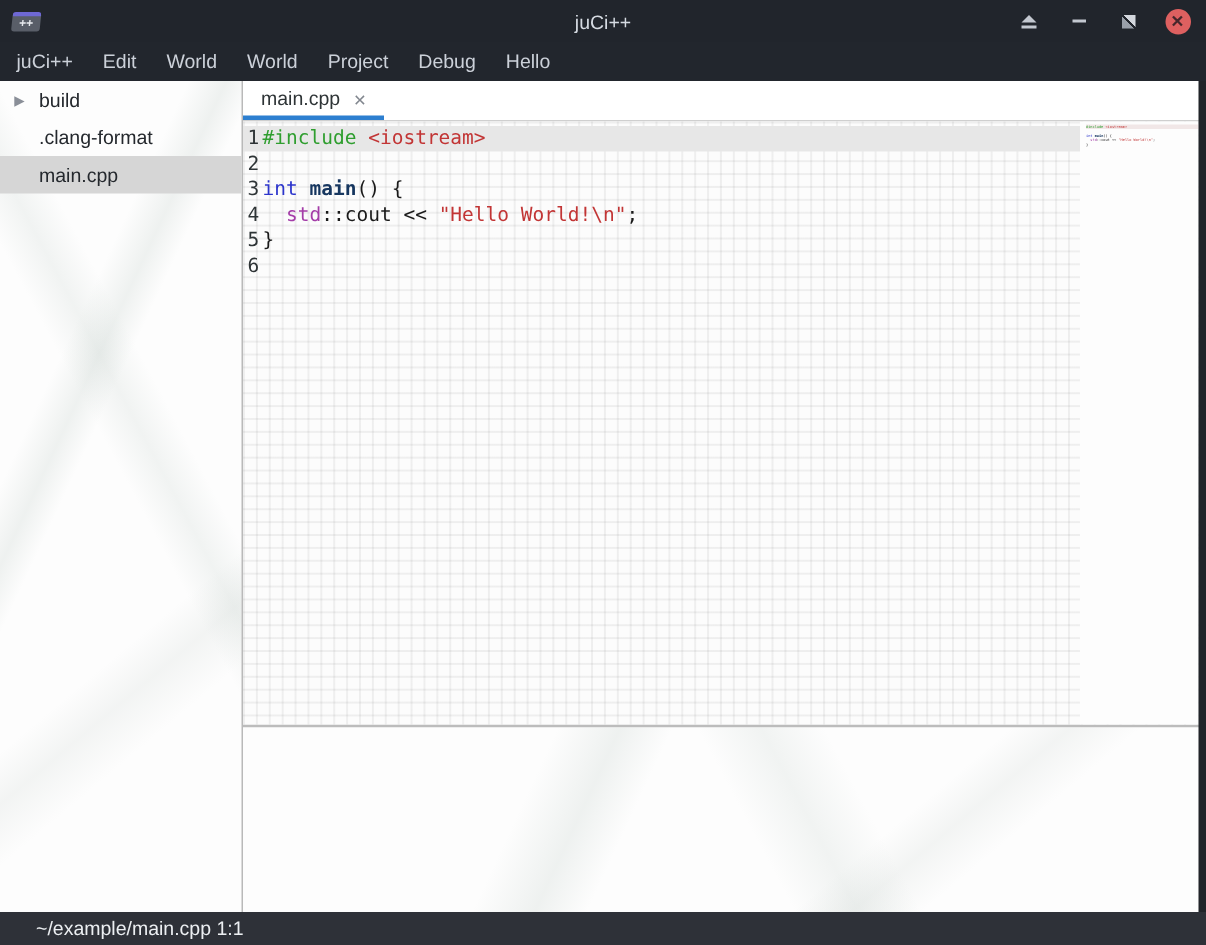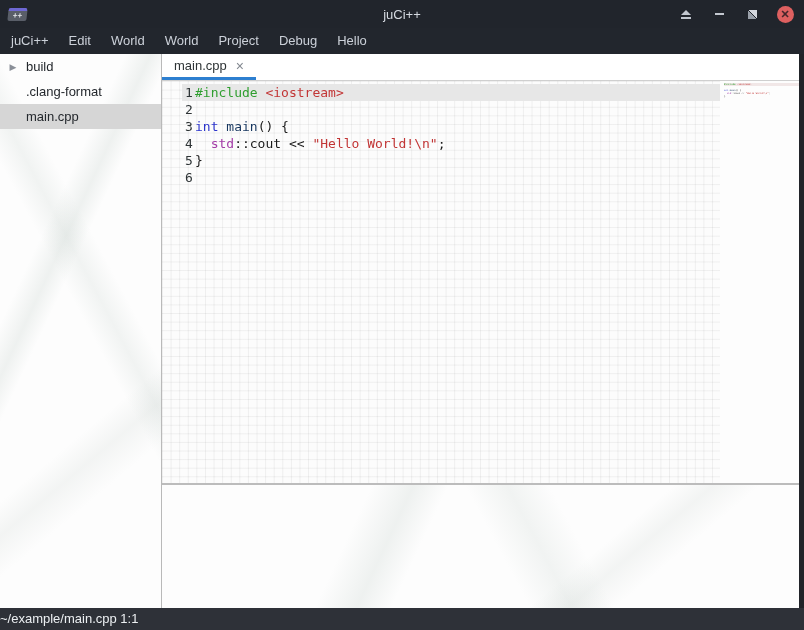--- a/index.html
+++ b/index.html
@@ -55,45 +55,45 @@
   .tab.active { border-bottom:3px solid #2d7fd0; }
   .tab-close { color:#82878f; font-size:14px; line-height:14px; cursor:default; }
 
   .editor { position:relative; height:402px; overflow:hidden;
     background-color:#fcfcfc;
     background-image:
       linear-gradient(to right, rgba(120,120,120,0.10) 1px, transparent 1px),
       linear-gradient(to bottom, rgba(120,120,120,0.10) 1px, transparent 1px);
     background-size:8.6px 8.6px;
     font-family:"DejaVu Sans Mono", monospace; font-size:13px; }
-  #code-lines { padding-top:3px; margin-right:84px;margin-left:20px; }
+  #code-lines { padding-top:3px; margin-right:84px; }
   .code-line { height:17px; line-height:17px; white-space:pre; color:#1a1a1a; }
   .code-line.current { background:#e7e7e7; }
   .gutter { display:inline-block; width:13px; padding-left:3px; color:#2e3436; }
 
   .tok-plain    { color:#1a1a1a; }
   .tok-preproc  { color:#2f9e2f; }
   .tok-string   { color:#c23535; }
   .tok-keyword  { color:#2c35cc; }
-  .tok-function { color:#16365f; font-weight:normal; }
+  .tok-function { color:#16365f; font-weight:bold; }
   .tok-namespace{ color:#a43da8; }
 
   
   .minimap { position:absolute; top:0; right:5px; width:79px; bottom:0; background:#fdfdfd;
              font-size:2.4px; line-height:3px; }
   #minimap-lines { padding:2px 0 0 4px; }
   .minimap .code-line { height:3px; line-height:3px; }
   .minimap .code-line.current { background:#f1e7e7; }
 
   .hdivider { height:2px; background:#bcbcbc; }
   .bottom-pane { flex:1; }
 
   
   .statusbar { position:absolute; left:0; right:0; bottom:0; height:22px; background:#2e3138;
-               color:#eceff2; line-height:22px; padding-left:0; }
+               color:#eceff2; line-height:22px; padding-left:24px; }
 
   
   .right-strip { position:absolute; top:54px; bottom:22px; right:0; width:5px; background:#212429; }
 </style>
 </head>
 <body>
 
 <div class="window">
 
   <div class="titlebar">

